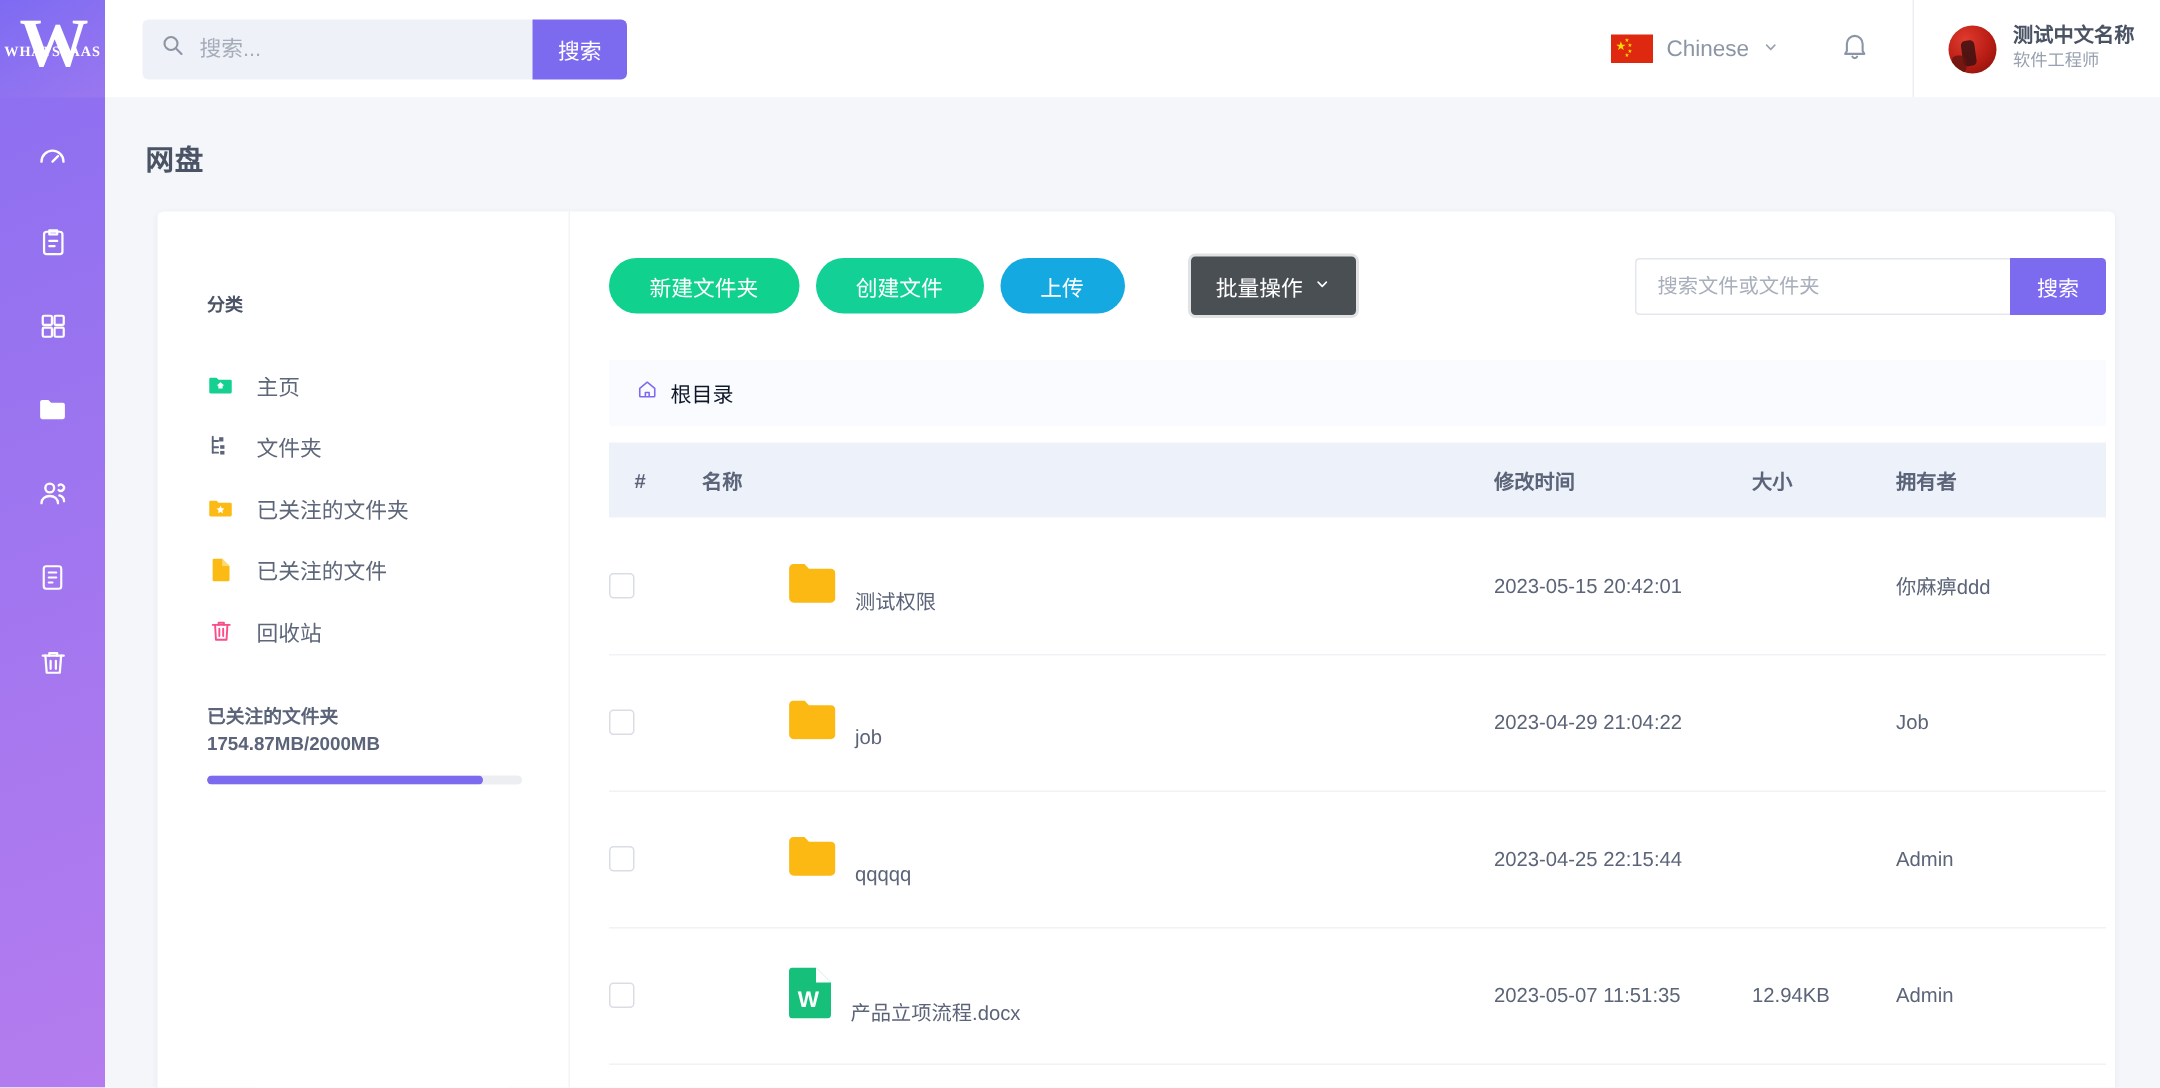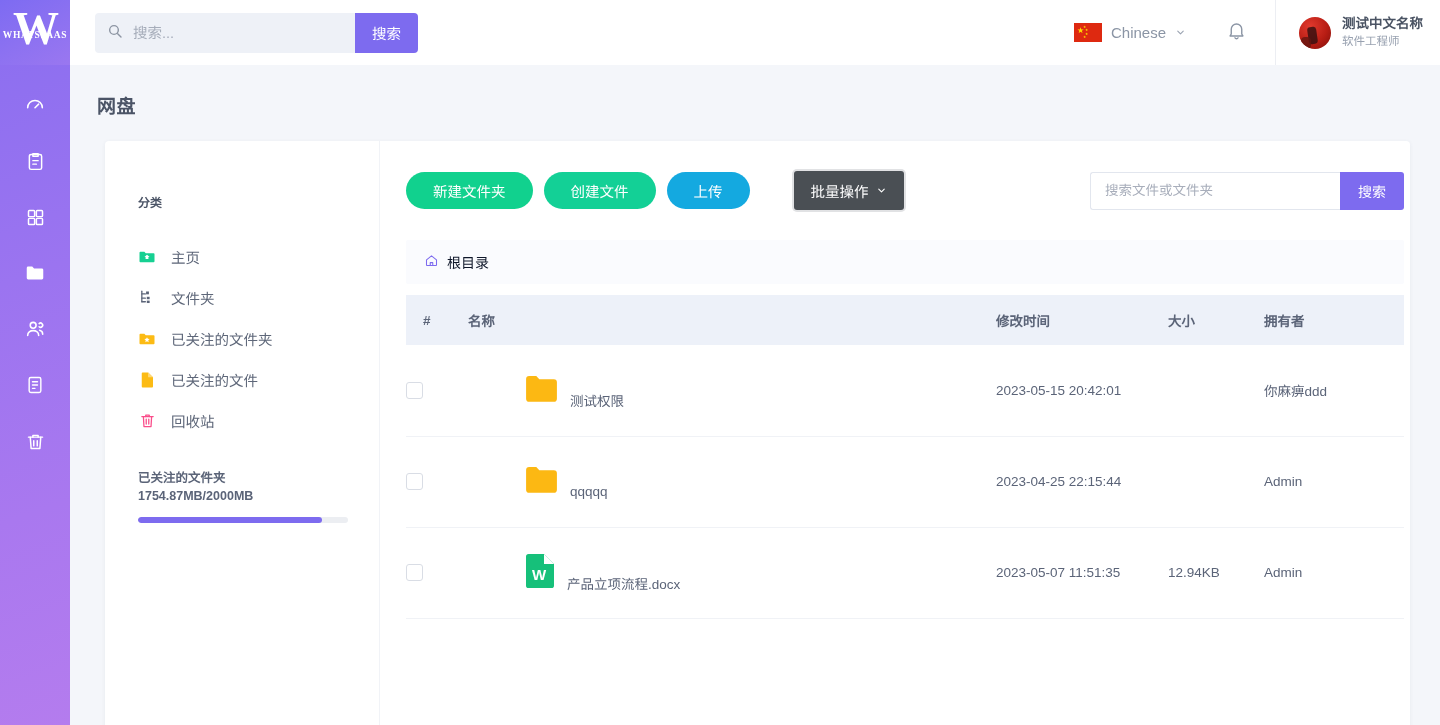--- a/index.html
+++ b/index.html
@@ -461,20 +461,36 @@
               </tr>
               <tr>
                 <td class="c-idx">
                   <span class="cbox"></span>
                 </td>
                 <td>
                   <div class="namecell">
                     <span><svg class="folder-ico" viewBox="0 0 32 27" fill="#fcb813">
                         <path d="M0 3.2A3.2 3.2 0 0 1 3.2 0h7.4l3.1 3.3h15.1A3.2 3.2 0 0 1 32 6.5v17.1a3.2 3.2 0 0 1-3.2 3.2H3.2A3.2 3.2 0 0 1 0 23.6z"></path>
                       </svg></span>
+                    <span class="fname">job</span>
+                  </div>
+                </td>
+                <td><span>2023-04-29 21:04:22</span></td>
+                <td><span></span></td>
+                <td><span>Job</span></td>
+              </tr>
+              <tr>
+                <td class="c-idx">
+                  <span class="cbox"></span>
+                </td>
+                <td>
+                  <div class="namecell">
+                    <span><svg class="folder-ico" viewBox="0 0 32 27" fill="#fcb813">
+                        <path d="M0 3.2A3.2 3.2 0 0 1 3.2 0h7.4l3.1 3.3h15.1A3.2 3.2 0 0 1 32 6.5v17.1a3.2 3.2 0 0 1-3.2 3.2H3.2A3.2 3.2 0 0 1 0 23.6z"></path>
+                      </svg></span>
                     <span class="fname">qqqqq</span>
                   </div>
                 </td>
                 <td><span>2023-04-25 22:15:44</span></td>
                 <td><span></span></td>
                 <td><span>Admin</span></td>
               </tr>
               <tr>
                 <td class="c-idx">
                   <span class="cbox"></span>

